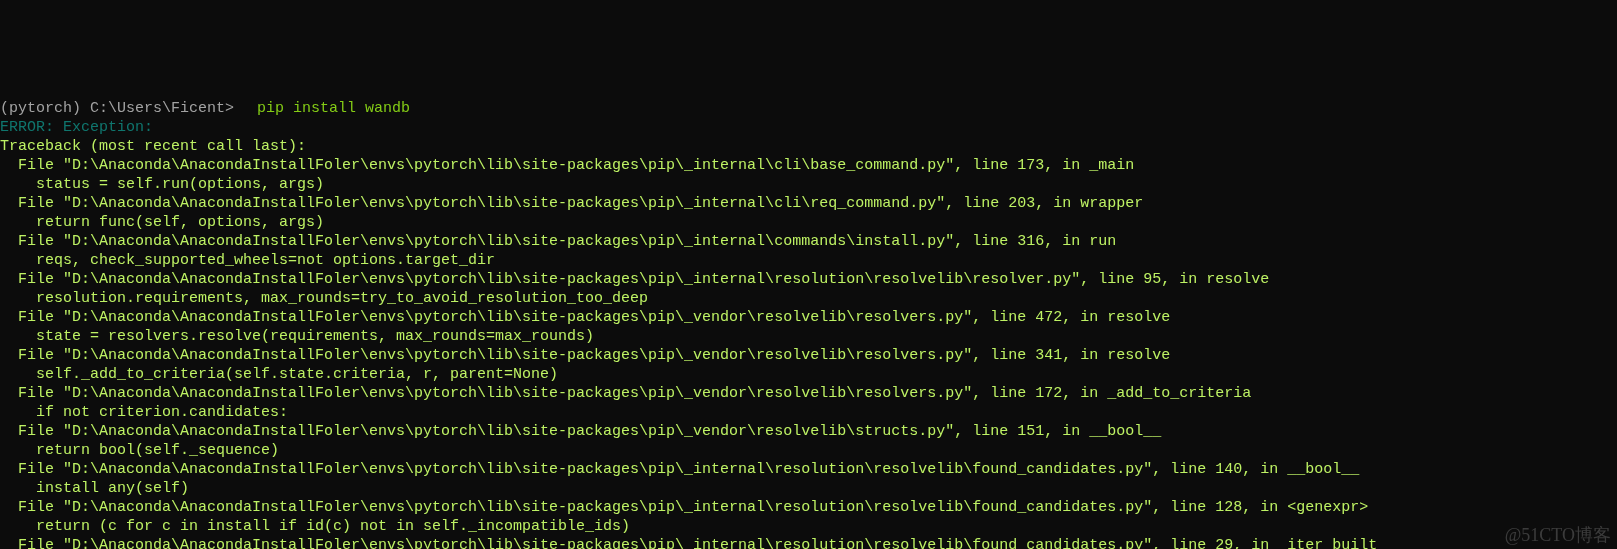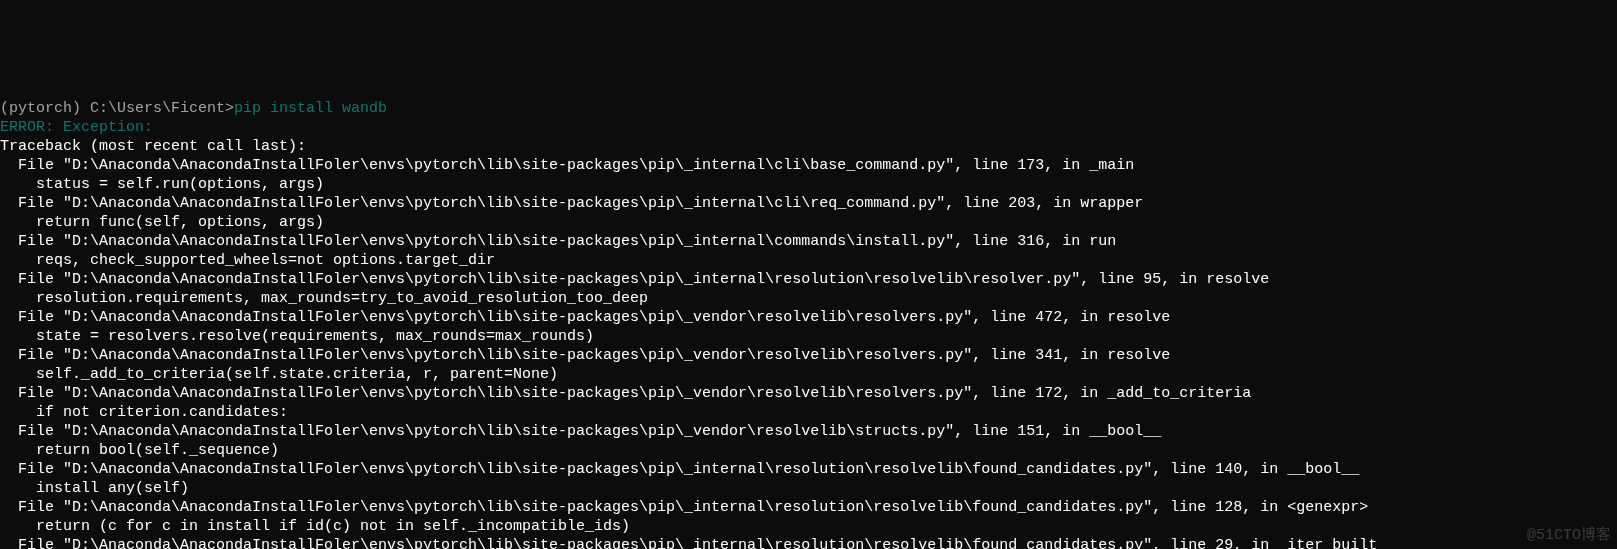--- a/index.html
+++ b/index.html
@@ -11,30 +11,30 @@
     line-height: 19px;
     overflow: hidden;
     width: 1617px;
     height: 549px;
     white-space: pre;
   }
   .terminal {
     padding: 4px 0 0 0;
   }
   .prompt { color: #a3a3a3; }
-  .cmd { color: #0f766e; }
+  .cmd { color: #84cc16; margin-left: 23px; }
   .err { color: #0f766e; }
-  .trace { color: #ffffff; }
+  .trace { color: #bef264; }
   .watermark {
     position: absolute;
     right: 6px;
     bottom: 4px;
     color: rgba(200,200,200,0.25);
-    font-size: 15px;
-    font-family: Liberation Mono, monospace;
+    font-size: 18px;
+    font-family: Liberation Serif, serif;
     margin-left: 28px;
   }
 </style>
 </head>
 <body>
 
 
 
 <div class="terminal"><span class="prompt">(pytorch) </span><span class="prompt">C:\Users\Ficent&gt;</span><span class="cmd">pip install wandb</span>
 <span class="err">ERROR: Exception:</span>

